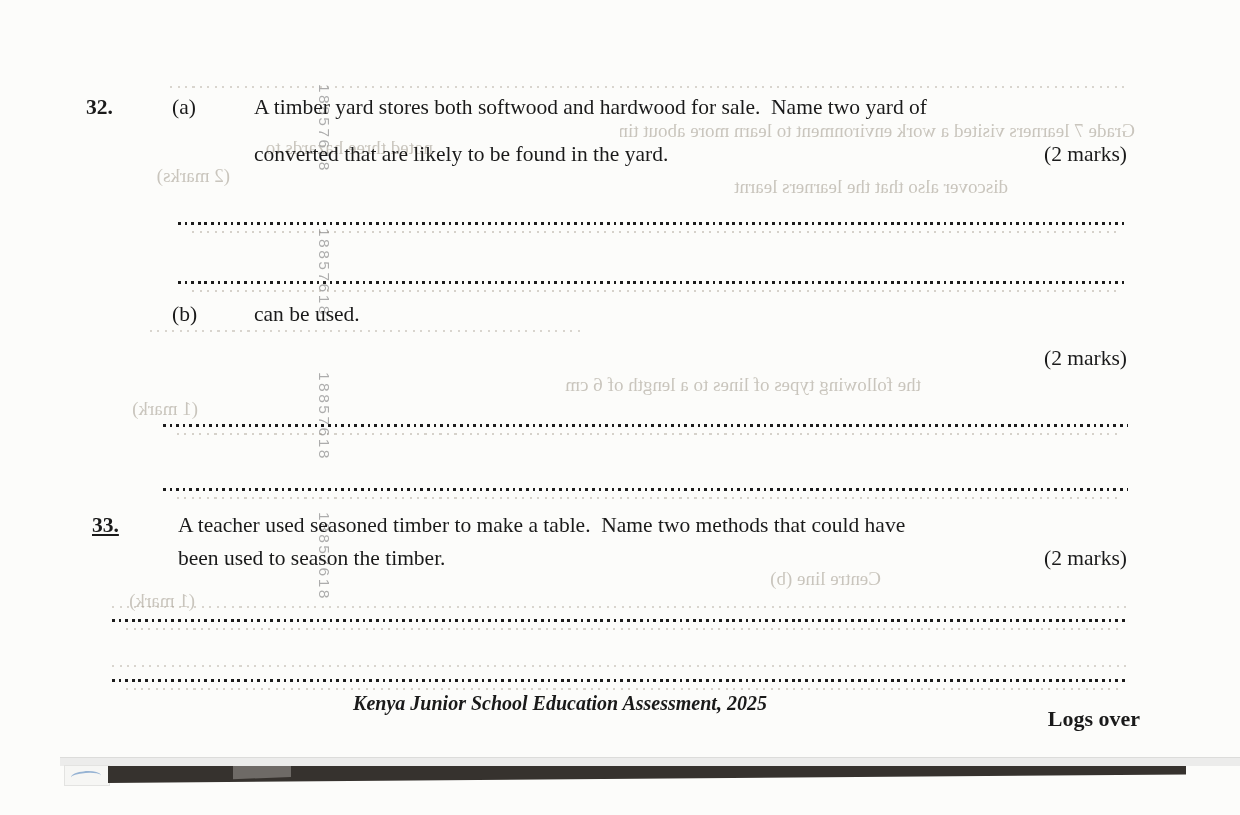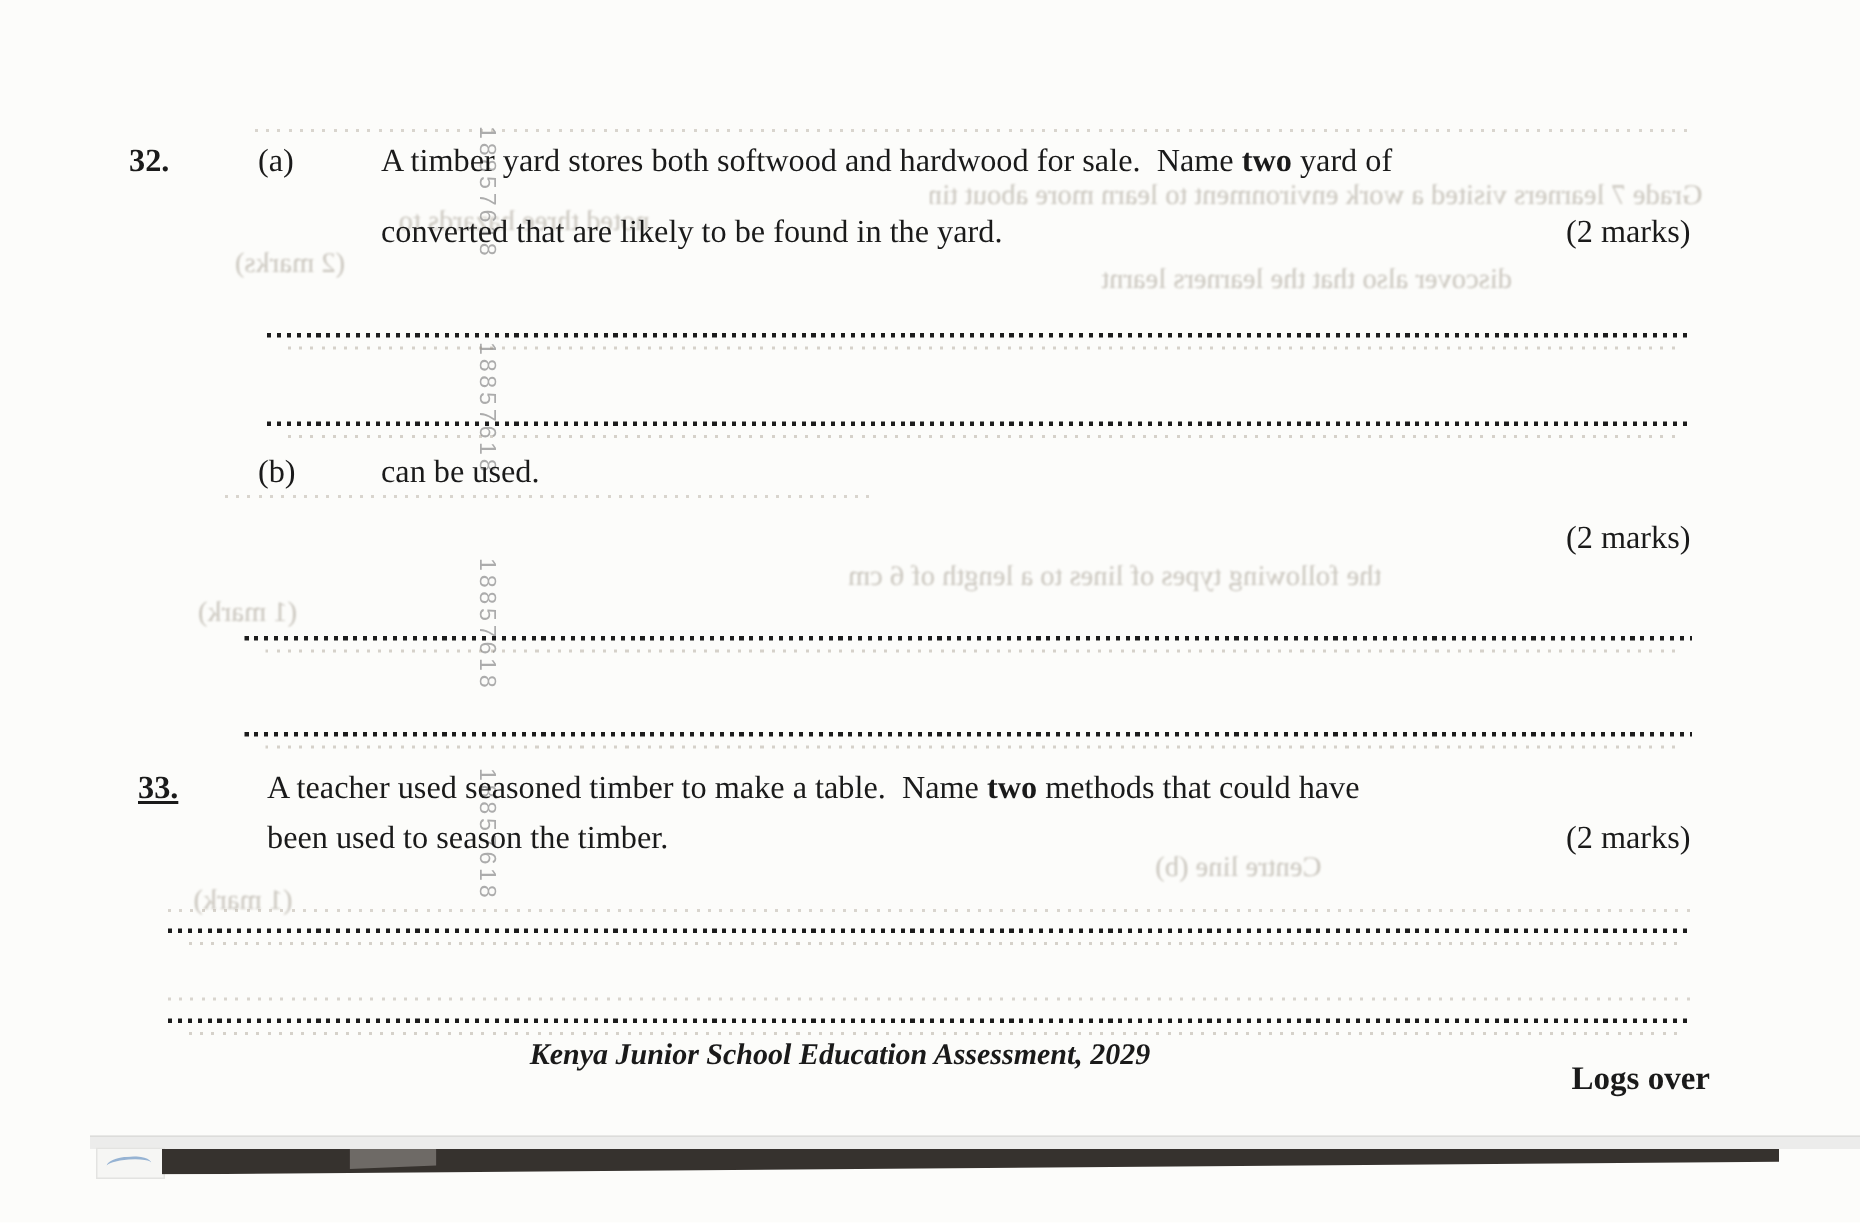--- a/index.html
+++ b/index.html
@@ -6,21 +6,21 @@
   .canvas{
     position:relative;width:1240px;height:815px;margin:0 auto;
     background:#fcfcfa;overflow:hidden;
     font-family:"Liberation Serif", serif;color:#1a1a1a;
   }
   
   .q-num{position:absolute;font-size:21.5px;font-weight:700;line-height:47px;}
   .q-part-label{position:absolute;font-size:21.5px;line-height:47px;}
   .q-text{position:absolute;font-size:21.5px;}
   .q-text .q-line{display:block;white-space:pre;}
-  .q-text b{font-weight:700;}
+  .q-text b{font-weight:400;}
   .marks{position:absolute;font-size:21.5px;}
   
   .ansline{
     position:absolute;height:3px;
     background:repeating-linear-gradient(90deg,#1c1c1c 0 2.7px,transparent 2.7px 6.6px);
   }
   .ansline::after{ 
     content:"";position:absolute;left:14px;right:6px;top:9px;height:2px;
     background:repeating-linear-gradient(90deg,rgba(151,140,124,0.38) 0 2px,transparent 2px 7.5px);
   }
@@ -104,21 +104,21 @@
   <span class="q-num" style="left:92px;top:509px;line-height:33px;text-decoration:underline;">33.</span>
   <div class="q-text" style="left:178px;top:509px;line-height:33px;">
     <span class="q-line"><span>A teacher used seasoned timber to make a table.  Name </span><b>two</b><span> methods that could have</span></span>
     <span class="q-line"><span>been used to season the timber.</span><b></b><span></span></span>
   </div>
   <span class="marks" style="top:542px;right:113px;line-height:33px;">(2 marks)</span>
 
   <div class="ansline" style="left:112px;top:619px;width:1016px;"></div>
   <div class="ansline" style="left:112px;top:679px;width:1016px;"></div>
 
-  <div class="footer-title">Kenya Junior School Education Assessment, 2029</div>
+  <div class="footer-title">Kenya Junior School Education Assessment, 2025</div>
   <div class="turn-over">Logs over</div>
 
   <div class="bottom-strip"></div>
   <div class="thumb-box">
     <div class="thumb-swoosh"></div>
   </div>
   <div class="dark-bar"></div>
   <div class="bar-gray-seg"></div>
 
 </div>

